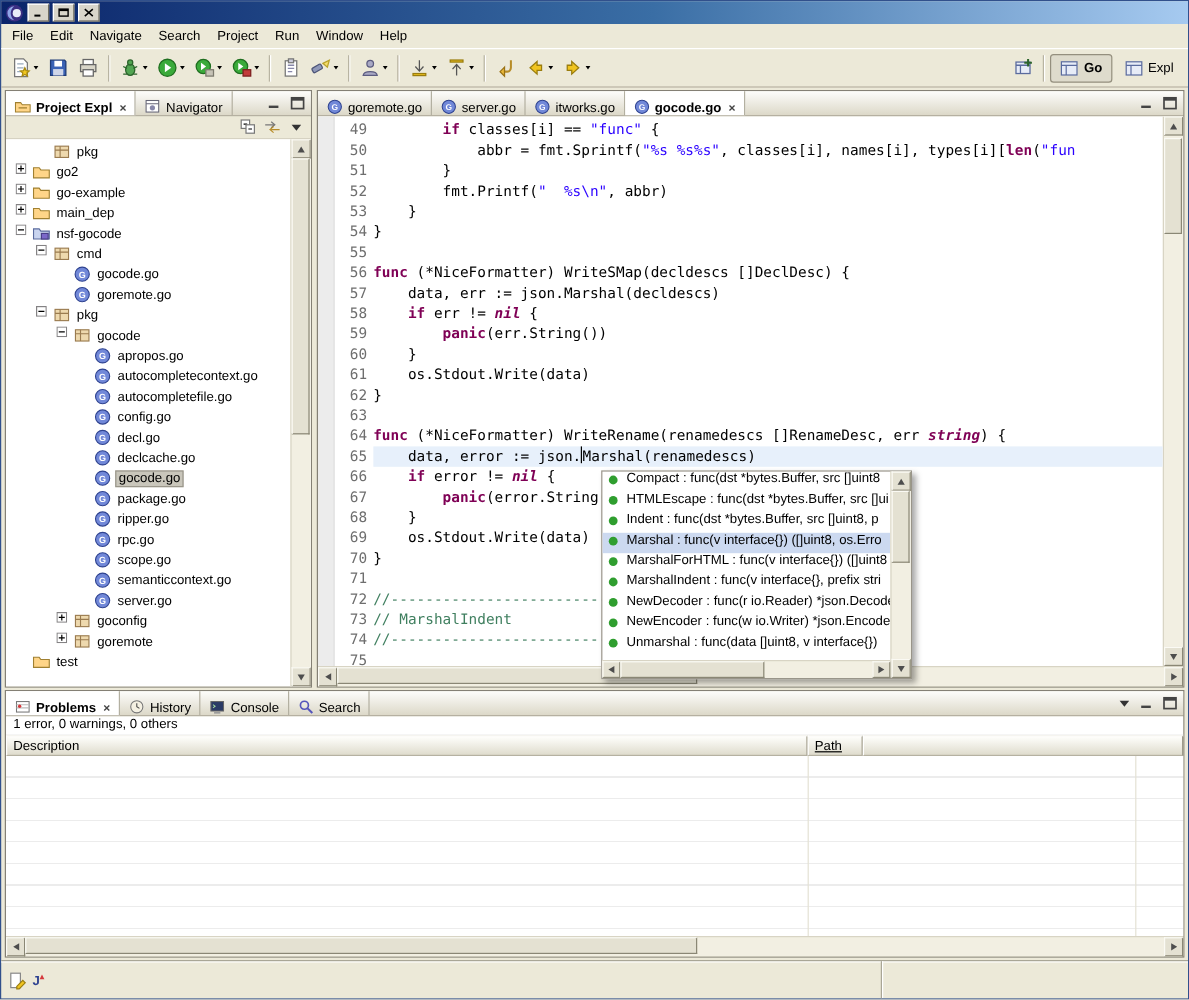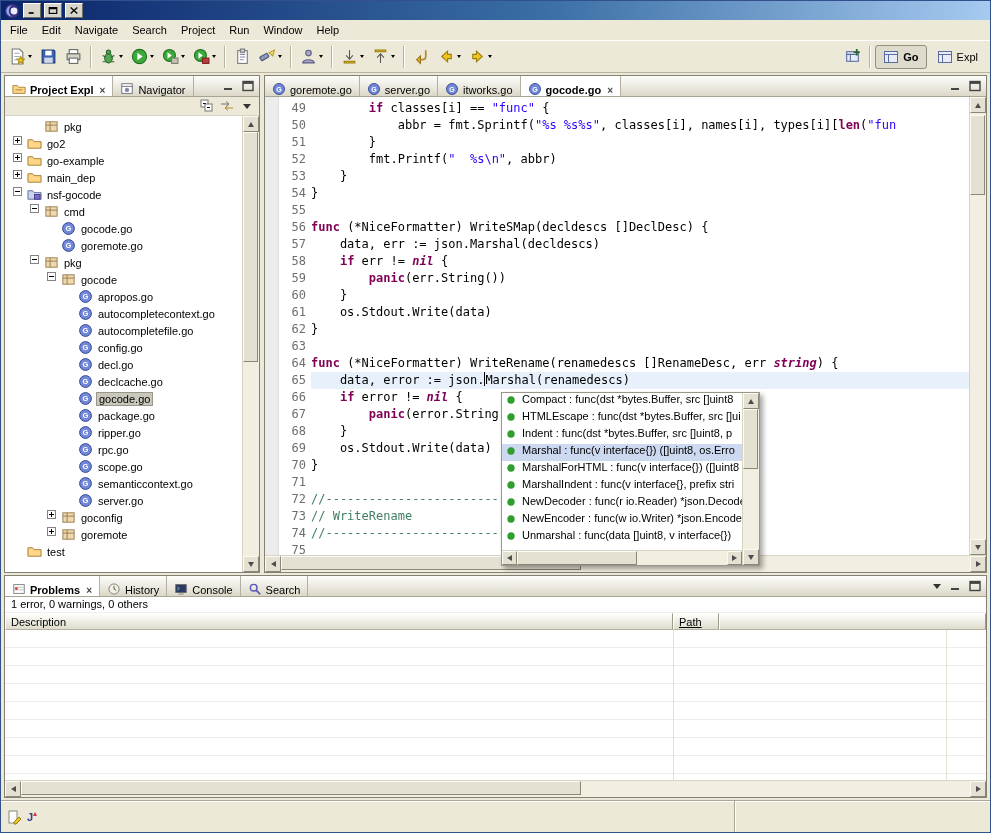--- a/index.html
+++ b/index.html
@@ -686,21 +686,21 @@
             <div class="cline"></div>
             <div class="cline"><span class="tk-k">func</span><span class="tk-p"> (*NiceFormatter) WriteRename(renamedescs []RenameDesc, err </span><span class="tk-ki">string</span><span class="tk-p">) {</span></div>
             <div class="cline cur"><span class="tk-p">    data, error := json.</span><span class="caret"></span><span class="tk-p">Marshal(renamedescs)</span></div>
             <div class="cline"><span class="tk-p">    </span><span class="tk-k">if</span><span class="tk-p"> error != </span><span class="tk-ki">nil</span><span class="tk-p"> {</span></div>
             <div class="cline"><span class="tk-p">        </span><span class="tk-k">panic</span><span class="tk-p">(error.String())</span></div>
             <div class="cline"><span class="tk-p">    }</span></div>
             <div class="cline"><span class="tk-p">    os.Stdout.Write(data)</span></div>
             <div class="cline"><span class="tk-p">}</span></div>
             <div class="cline"></div>
             <div class="cline"><span class="tk-c">//-------------------------------------------------------</span></div>
-            <div class="cline"><span class="tk-c">// WriteRename</span></div>
+            <div class="cline"><span class="tk-c">// MarshalIndent</span></div>
             <div class="cline"><span class="tk-c">//-------------------------------------------------------</span></div>
             <div class="cline"></div>
           </div>
         <div class="vscroll">
             <div class="sbtn">
               <span class="tri up"></span>
             </div>
             <div class="vtrack">
               <div class="vthumb" style="top:2px;height:80px"></div>
             </div>

